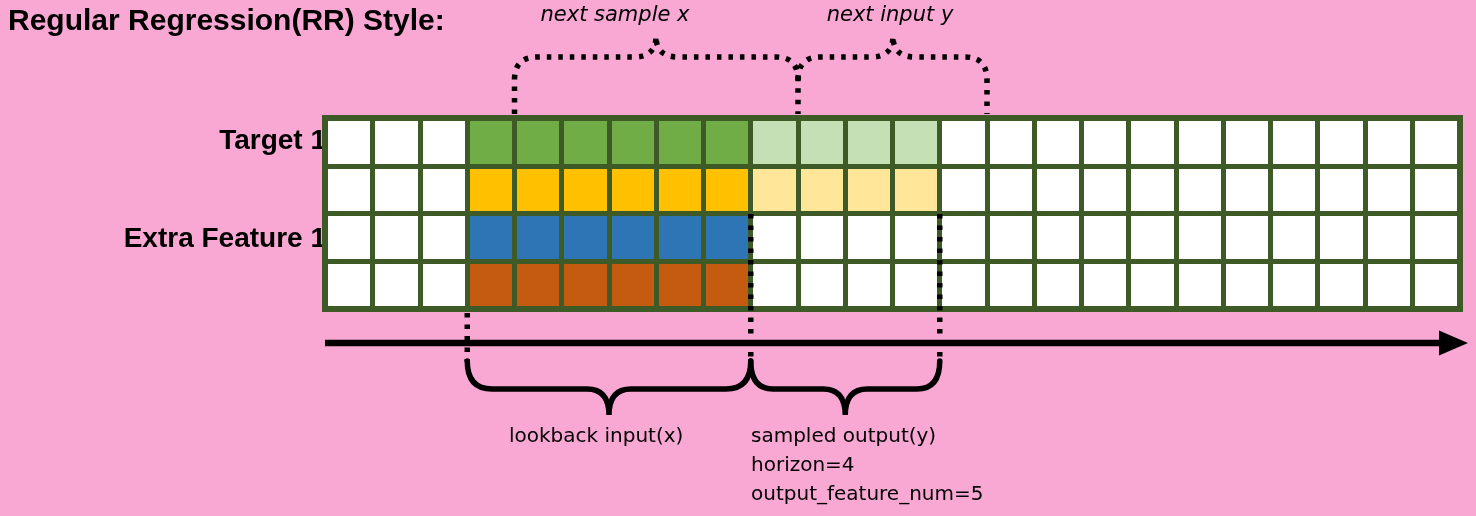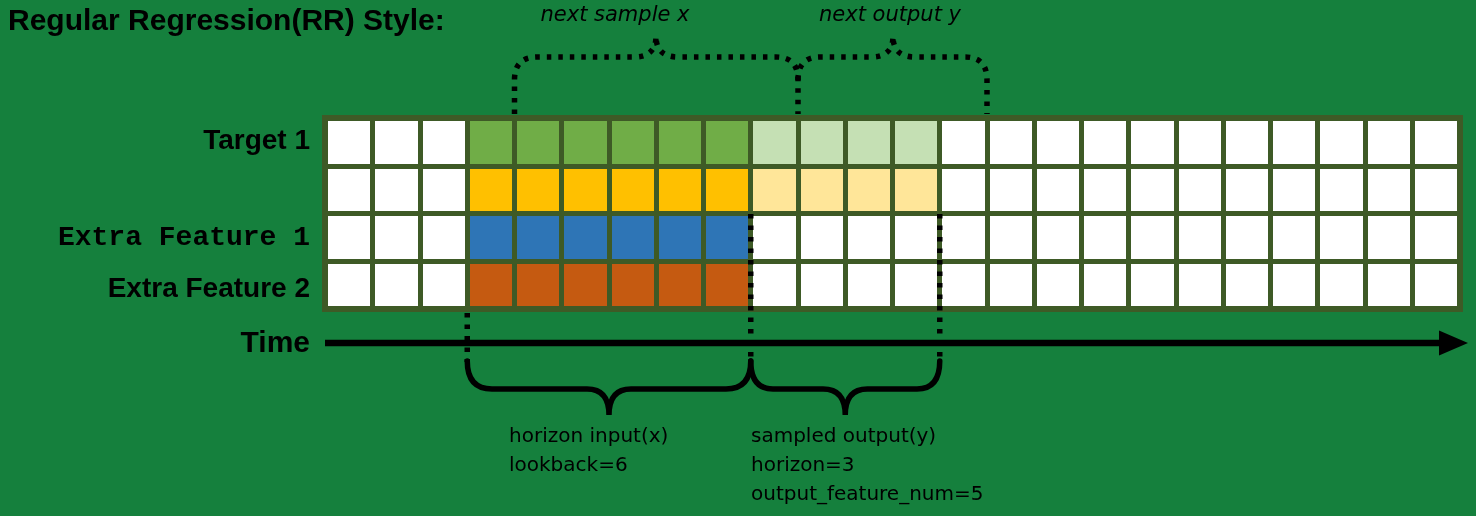--- a/index.html
+++ b/index.html
@@ -1,32 +1,32 @@
 <!DOCTYPE html>
 <html><head>
 <meta charset="utf-8">
 <style>
   html,body { margin:0; padding:0; background:#fff; }
   .canvas {
-    position:relative; width:1476px; height:516px; background:#15803d;
+    position:relative; width:1476px; height:516px; background:#f9a8d4;
     font-family:"Liberation Sans", sans-serif; color:#000; overflow:hidden;
   }
   .title {
     position:absolute; left:8px; top:3px;
     font-size:30px; font-weight:700; letter-spacing:0;
   }
   .top-label {
     position:absolute; top:2px; transform:translateX(-50%);
     font-family:"DejaVu Sans", sans-serif;
     font-style:italic; font-size:21px; font-weight:400; white-space:nowrap;
   }
   .row-label {
     position:absolute; left:0; width:310px; height:49px;
     display:flex; align-items:center; justify-content:flex-end;
-    font-size:28px; font-weight:700; white-space:nowrap;
+    font-size:28px; font-weight:700; white-space:nowrap;padding-left:16px;
   }
   .grid {
     position:absolute; left:322px; top:115px; width:1141px; height:197px;
     box-sizing:border-box; border:6px solid #3e5a26; background:#3e5a26;
     display:grid; grid-template-columns:repeat(24,1fr); grid-template-rows:repeat(4,1fr);
     gap:5px;
   }
   .cell { background:#fff; }
   .overlay { position:absolute; left:0; top:0; pointer-events:none; }
   .time-label {
@@ -42,25 +42,24 @@
   .caption-output { left:751px; }
 </style>
 </head>
 <body>
 
 <div class="canvas">
 
   <div class="title">Regular Regression(RR) Style:</div>
 
   <div class="top-label" style="left:615px;">next sample x</div>
-  <div class="top-label" style="left:890px;">next output y</div>
+  <div class="top-label" style="left:890px;">next input y</div>
 
   <div class="row-label" style="top:115px;">Target 1</div>
-  <div class="row-label" style="top:213px;font-family:Liberation Mono, monospace;">Extra Feature 1</div>
-  <div class="row-label" style="top:263px;">Extra Feature 2</div>
+  <div class="row-label" style="top:213px;">Extra Feature 1</div>
 
   <div class="grid" id="grid" style="background: rgb(62, 90, 38); border-color: rgb(62, 90, 38);">
       <div class="cell" style="background: rgb(255, 255, 255);"></div>
       <div class="cell" style="background: rgb(255, 255, 255);"></div>
       <div class="cell" style="background: rgb(255, 255, 255);"></div>
       <div class="cell" style="background: rgb(112, 173, 71);"></div>
       <div class="cell" style="background: rgb(112, 173, 71);"></div>
       <div class="cell" style="background: rgb(112, 173, 71);"></div>
       <div class="cell" style="background: rgb(112, 173, 71);"></div>
       <div class="cell" style="background: rgb(112, 173, 71);"></div>
@@ -167,26 +166,24 @@
     <g>
       <line x1="325" y1="343" x2="1442" y2="343" stroke="#000" stroke-width="6.5"></line>
       <polygon points="1439,330.5 1468,343 1439,355.5" fill="#000"></polygon>
     </g>
 
     <path d="M 467.25 361 Q 467.25 389 492 389 L 587 389 Q 609 389 609 415 Q 609 389 631 389 L 726 389 Q 750.75 389 750.75 361" fill="none" stroke="#000" stroke-width="5.5" stroke-linecap="round"></path>
 
     <path d="M 750.75 361 Q 750.75 389 773 389 L 823 389 Q 845.25 389 845.25 415 Q 845.25 389 867.5 389 L 917 389 Q 939.75 389 939.75 361" fill="none" stroke="#000" stroke-width="5.5" stroke-linecap="round"></path>
   </svg>
 
-  <div class="time-label">Time</div>
 
   <div class="caption caption-input">
-    <div>horizon input(x)</div>
-    <div>lookback=6</div>
+    <div>lookback input(x)</div>
   </div>
 
   <div class="caption caption-output">
     <div>sampled output(y)</div>
-    <div>horizon=3</div>
+    <div>horizon=4</div>
     <div>output_feature_num=5</div>
   </div>
 
 </div>
 
 </body></html>

